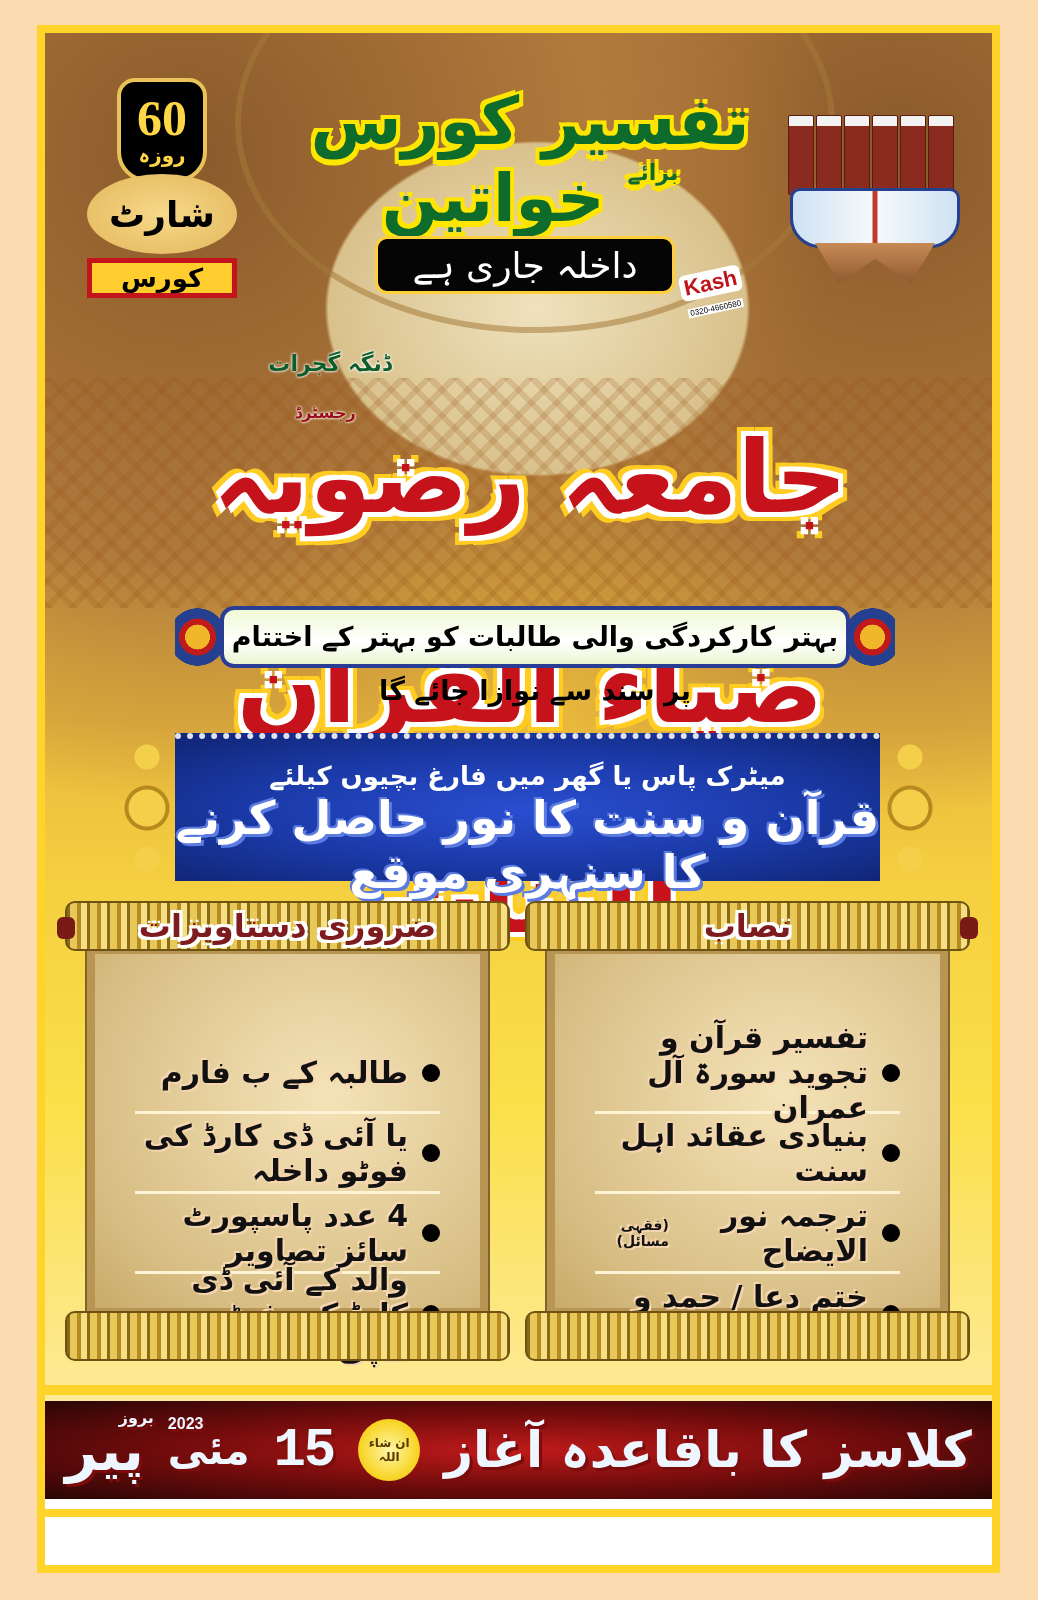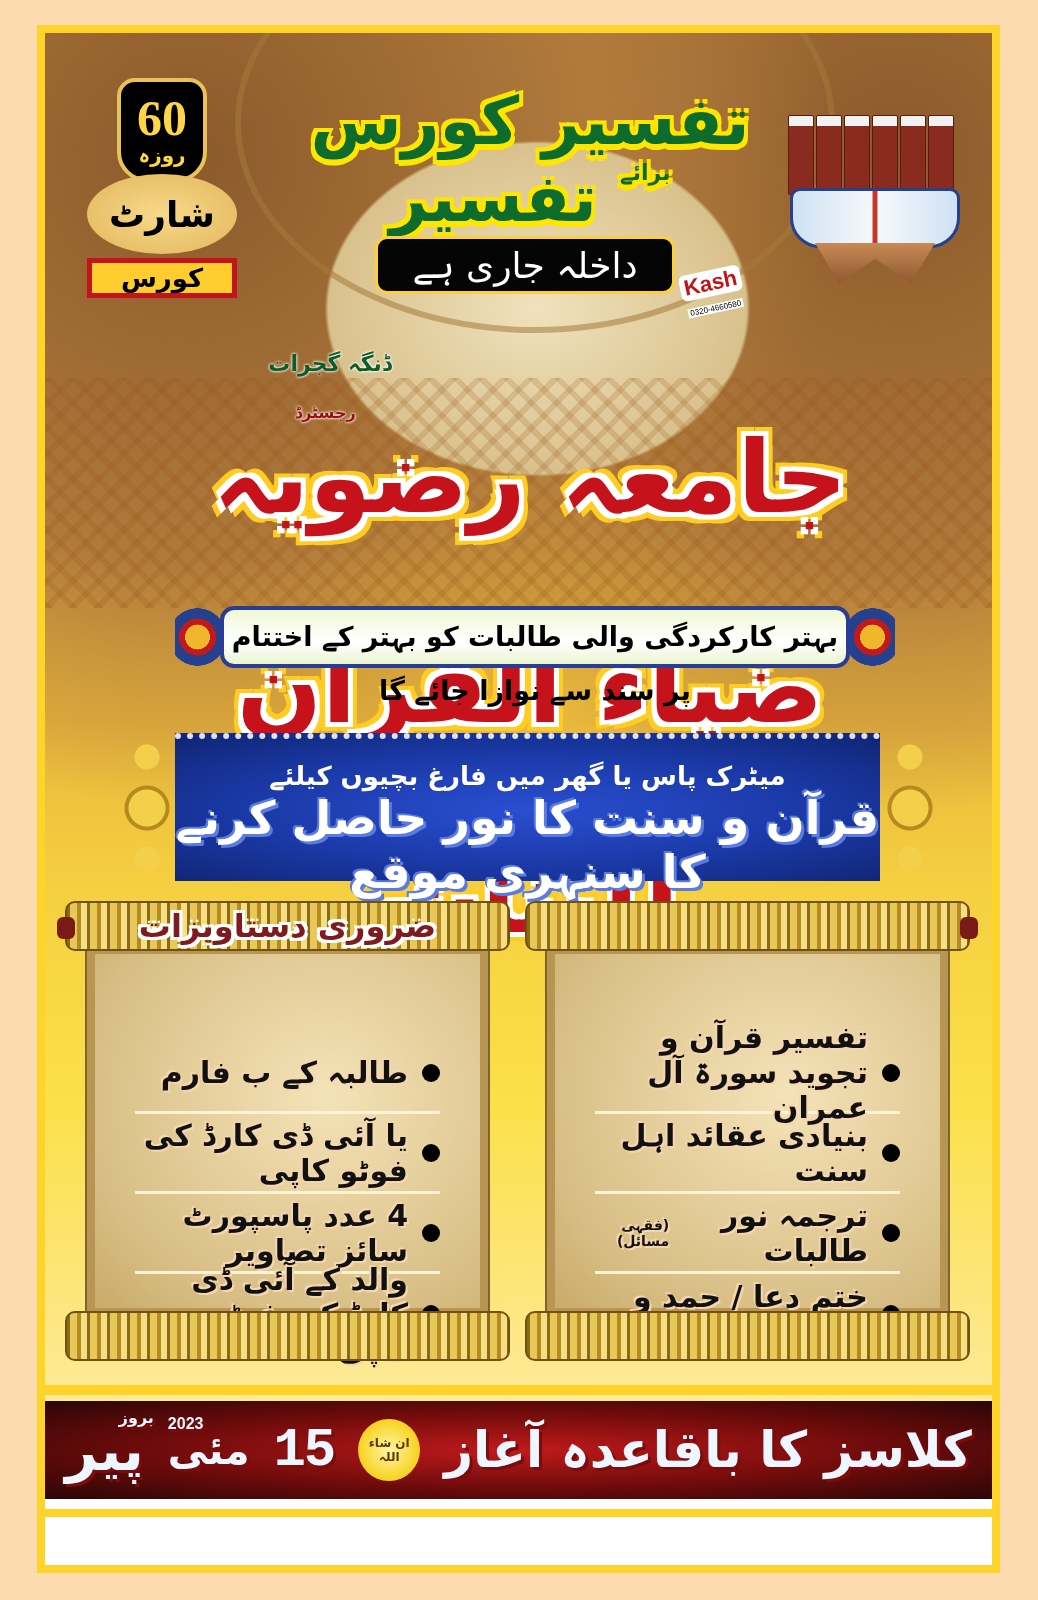--- a/index.html
+++ b/index.html
@@ -196,21 +196,21 @@
         <span class="num">60</span>
         <span class="unit">روزہ</span>
       </div>
       <div class="badge-oval">شارٹ</div>
       <div class="badge-ribbon">کورس</div>
     </div>
 
     <div class="title-course">
       <span>تفسیر کورس</span>
       <span class="small">برائے</span>
-      <span>تفسیر</span>
+      <span>خواتین</span>
     </div>
     <div class="admission">داخلہ جاری ہے</div>
 
     <div class="books">
       <div class="book" style="left:18px"></div>
       <div class="book" style="left:46px"></div>
       <div class="book" style="left:74px"></div>
       <div class="book" style="left:102px"></div>
       <div class="book" style="left:130px"></div>
       <div class="book" style="left:158px"></div>
@@ -240,21 +240,21 @@
 
     <div class="scroll" style="left:20px">
       <div class="scroll-body">
         <ul class="scroll-list">
           <li>
               <span class="bullet"></span>
               <span>طالبہ کے ب فارم</span>
             </li>
           <li>
               <span class="bullet"></span>
-              <span>یا آئی ڈی کارڈ کی فوٹو کاپی</span>
+              <span>یا آئی ڈی کارڈ کی فوٹو داخلہ</span>
             </li>
           <li>
               <span class="bullet"></span>
               <span>4 عدد پاسپورٹ سائز تصاویر</span>
             </li>
           <li>
               <span class="bullet"></span>
               <span>والد کے آئی ڈی کارڈ کی فوٹو کاپی</span>
             </li>
         </ul>
@@ -272,31 +272,32 @@
           <li>
               <span class="bullet"></span>
               <span>تفسیر قرآن و تجوید سورۃ آل عمران</span>
             </li>
           <li>
               <span class="bullet"></span>
               <span>بنیادی عقائد اہل سنت</span>
             </li>
           <li>
               <span class="bullet"></span>
-              <span>ترجمہ نور طالبات</span>
+              <span>ترجمہ نور الایضاح</span>
               <span class="note">(فقہی مسائل)</span>
             </li>
           <li>
               <span class="bullet"></span>
               <span>ختم دعا / حمد و نعت کی تربیت</span>
             </li>
         </ul>
       </div>
       <div class="scroll-rod top">
         <span class="rod-cap" style="right:-10px"></span>
+        <div class="scroll-title">نصاب</div>
       </div>
       <div class="scroll-rod bottom"></div>
     </div>
 
     <div class="yellow-strip"></div>
     <div class="bottom-bar">
       <span class="start">کلاسز کا باقاعدہ آغاز</span>
       <span class="inshallah">ان شاء اللہ</span>
       <span class="date-num">15</span>
       <span class="month-block">

